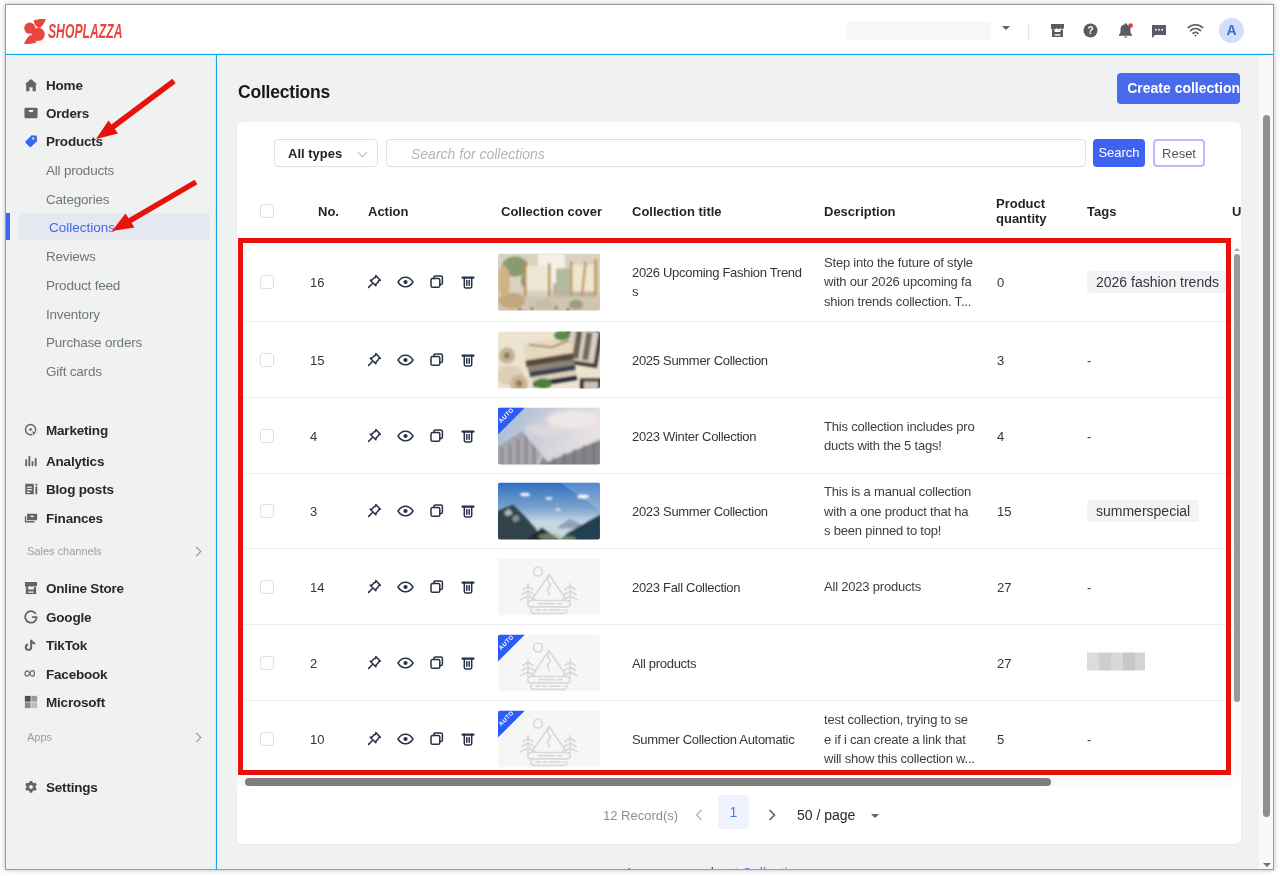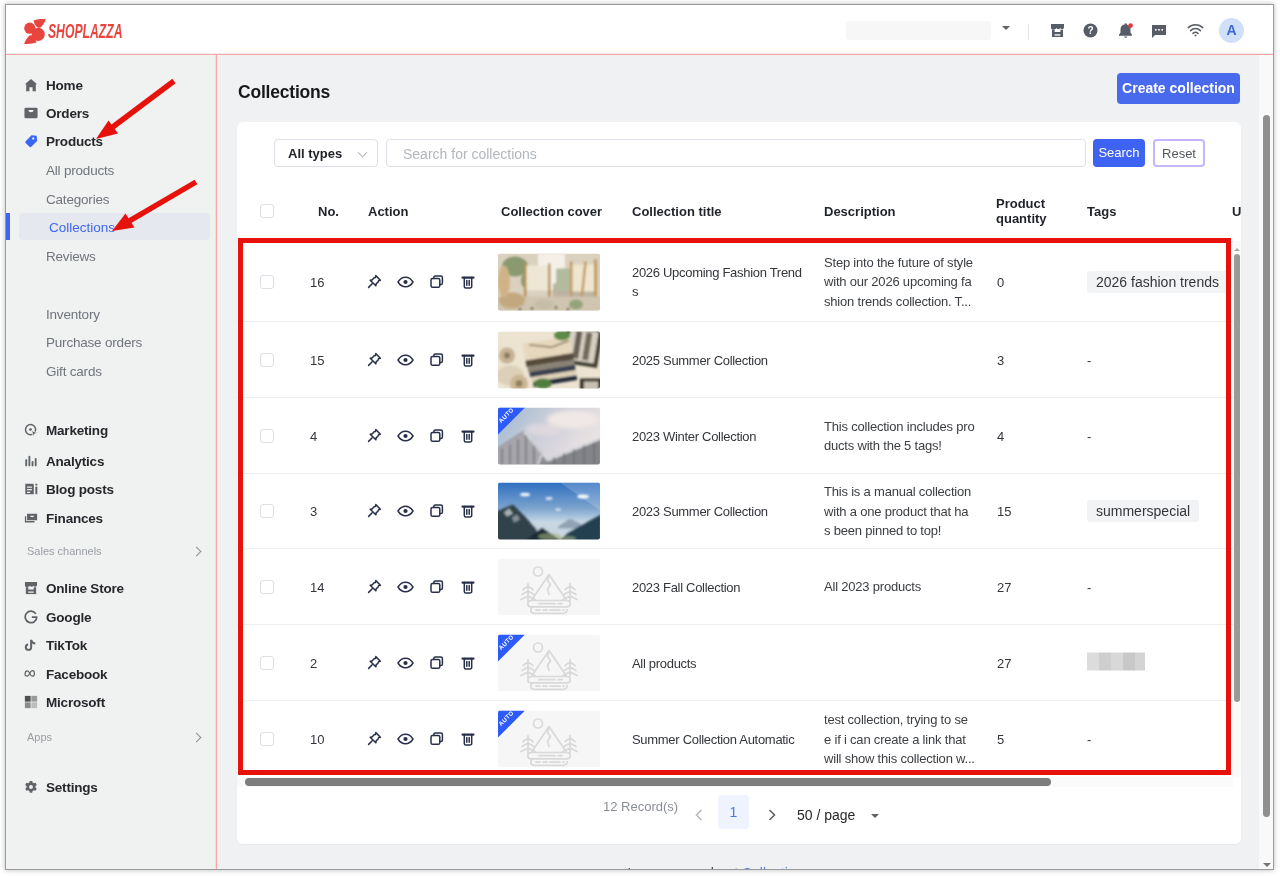--- a/index.html
+++ b/index.html
@@ -1,18 +1,18 @@
 <!DOCTYPE html>
 <html><head>
 <meta charset="utf-8">
 <style>
   * { box-sizing: border-box; margin:0; padding:0; }
   html,body { width:1280px; height:876px; background:#fff; font-family:"Liberation Sans", sans-serif; }
   #frame { position:absolute; left:5px; top:4px; width:1269px; height:866px;
-           border:1px solid #9b9b9b; background:#fca5a5; overflow:hidden;
+           border:1px solid #9b9b9b; background:#0ea5e9; overflow:hidden;
            box-shadow: 0 0 5px rgba(0,0,0,.28); }
   
   #hdr { position:absolute; left:0; top:0; width:100%; height:49px; background:#fff; border-bottom:1px solid #ececec; z-index:5; }
   
   #logoword { position:absolute; left:42px; top:14px; font-size:21px; font-weight:bold; font-style:italic;
       color:#e8453f; letter-spacing:0px; transform:scaleX(.58); transform-origin:left; }
   #storebox { position:absolute; left:840px; top:16px; width:145px; height:19px; background:#f7f7f7; border-radius:3px; }
   #hdrcaret { position:absolute; left:996px; top:21px; width:0; height:0; border:4.5px solid transparent; border-top-color:#5f6368; }
   #hdrsep { position:absolute; left:1022px; top:19px; width:1px; height:16px; background:#e4e4e4; }
   .hic { position:absolute; top:18px; color:#565d66; }
@@ -26,28 +26,28 @@
   .sub .tx { font-weight:normal; color:#71757c; }
   .shead { position:absolute; left:21px; font-size:11px; color:#9a9ea5; }
   .schev { position:absolute; left:187px; width:7px; height:7px; border-top:1.6px solid #8a8e94; border-right:1.6px solid #8a8e94; transform:rotate(45deg); }
   #active-item { position:absolute; left:13px; top:158px; width:191px; height:27px; background:#e6e8f0; border-radius:4px; }
   #active-bar { position:absolute; left:0px; top:158px; width:4px; height:27px; background:#3e64f0; }
   #active-item .atx { position:absolute; left:30px; top:50%; transform:translateY(-50%); font-size:13.5px; color:#3e68f0; }
   
   #main { position:absolute; left:211px; top:50px; width:1058px; height:816px; background:#f0f1f2; }
   #title { position:absolute; left:21px; top:27px; font-size:17.5px; font-weight:bold; color:#17181a; letter-spacing:-0.2px; }
   #createbtn { position:absolute; left:900px; top:18px; width:123px; height:31px; background:#4a6aee; border-radius:4px;
-     color:#fff; font-size:14px; font-weight:bold; text-align:center; line-height:31px; }
+     color:#fff; font-size:14px; font-weight:bold; text-align:right; line-height:31px; }
   #card { position:absolute; left:20px; top:67px; width:1004px; height:722px; background:#fff; border-radius:6px; overflow:hidden; box-shadow:0 1px 2px rgba(0,0,0,.04); }
   
   #selbox { position:absolute; left:37px; top:17px; width:104px; height:28px; border:1px solid #dcdfe6; border-radius:4px; background:#fff; }
   #selbox .t { position:absolute; left:13px; top:6px; font-size:13px; color:#202327; font-weight:bold;}
   #selbox .c { position:absolute; left:84px; top:9px; width:7px; height:7px; border-left:1.4px solid #b6bac0; border-bottom:1.4px solid #b6bac0; transform:rotate(-45deg); }
   #searchin { position:absolute; left:149px; top:17px; width:700px; height:28px; border:1px solid #dcdfe6; border-radius:4px; background:#fff; }
-  #searchin .p { position:absolute; left:16px; top:6px; font-size:14px; color:#b2b6bc; }
+  #searchin .p { position:absolute; left:24px; top:6px; font-size:14px; color:#b2b6bc;font-style:italic; }
   #searchbtn { position:absolute; left:856px; top:17px; width:52px; height:28px; background:#3e62f2; border-radius:4px; color:#fff; font-size:13px; text-align:center; line-height:28px; }
   #resetbtn { position:absolute; left:916px; top:17px; width:52px; height:28px; background:#fff; border:2px solid #c4b5fd; border-radius:4px; color:#53575e; font-size:13px; text-align:center; line-height:26px; }
   
   #thead { position:absolute; left:0; top:59px; width:1004px; height:60px; background:#fff; }
   #thead .h { position:absolute; font-size:13px; font-weight:bold; color:#1f2329; top:50%; transform:translateY(-50%); line-height:15px;}
   .cb { position:absolute; width:14px; height:14px; border:1px solid #dcdfe6; border-radius:3px; background:#fff; }
   
   .row { position:absolute; left:0; width:1004px; border-top:1px solid #eceef0; }
   .row .no { position:absolute; left:73px; width:50px; font-size:13px; color:#33363b; top:50%; transform:translateY(-50%); }
   .row .cbw { position:absolute; left:23px; top:50%; margin-top:-7px; }
@@ -145,20 +145,23 @@
     <div class="sitem sub" style="top:130px">
         <span class="tx">Categories</span>
       </div>
     <div id="active-item">
         <span class="atx">Collections</span>
       </div>
     <div id="active-bar"></div>
     <div class="sitem sub" style="top:187px">
         <span class="tx">Reviews</span>
       </div>
+    <div class="sitem sub" style="top:216px">
+        <span class="tx">Product feed</span>
+      </div>
     <div class="sitem sub" style="top:245px">
         <span class="tx">Inventory</span>
       </div>
     <div class="sitem sub" style="top:273px">
         <span class="tx">Purchase orders</span>
       </div>
     <div class="sitem sub" style="top:302px">
         <span class="tx">Gift cards</span>
       </div>
     <div class="sitem" style="top:361px">
@@ -488,21 +491,21 @@
         <div class="dsc">test collection, trying to se<br>e if i can create a link that<br>will show this collection w...</div>
         <div class="qty">5</div>
         <div class="tg">-</div>
       </div>
       <div id="hscroll"></div>
         <div id="hthumb"></div>
       <div id="vtrack"></div>
         <div style="position:absolute; left:996.5px; top:123px; width:0; height:0; border:3.5px solid transparent; border-bottom-color:#a8a8a8;"></div>
         <div id="vthumb"></div>
       <div id="pgrow">
-        <span style="position:absolute; left:366px; top:12px; font-size:13px; color:#8a8f96;">12 Record(s)</span>
+        <span style="position:absolute; left:366px; top:21px; font-size:13px; color:#8a8f96;">12 Record(s)</span>
         <svg style="position:absolute; left:458px; top:22px;" width="8" height="12" viewBox="0 0 8 12" fill="none" stroke="#b8bcc2" stroke-width="1.6">
             <path d="M6.5 1 L1.5 6 L6.5 11"></path>
           </svg>
         <div style="position:absolute; left:481px; top:8px; width:31px; height:34px; background:#eef3fd; border-radius:4px; color:#477be8; font-size:14px; text-align:center; line-height:34px;">1</div>
         <svg style="position:absolute; left:531px; top:22px;" width="8" height="12" viewBox="0 0 8 12" fill="none" stroke="#5f646b" stroke-width="1.6">
             <path d="M1.5 1 L6.5 6 L1.5 11"></path>
           </svg>
         <span style="position:absolute; left:560px; top:20px; font-size:14px; color:#26282b;">50 / page</span>
         <div style="position:absolute; left:634px; top:27px; width:0; height:0; border:4.5px solid transparent; border-top-color:#5f6368;"></div>
       </div>

